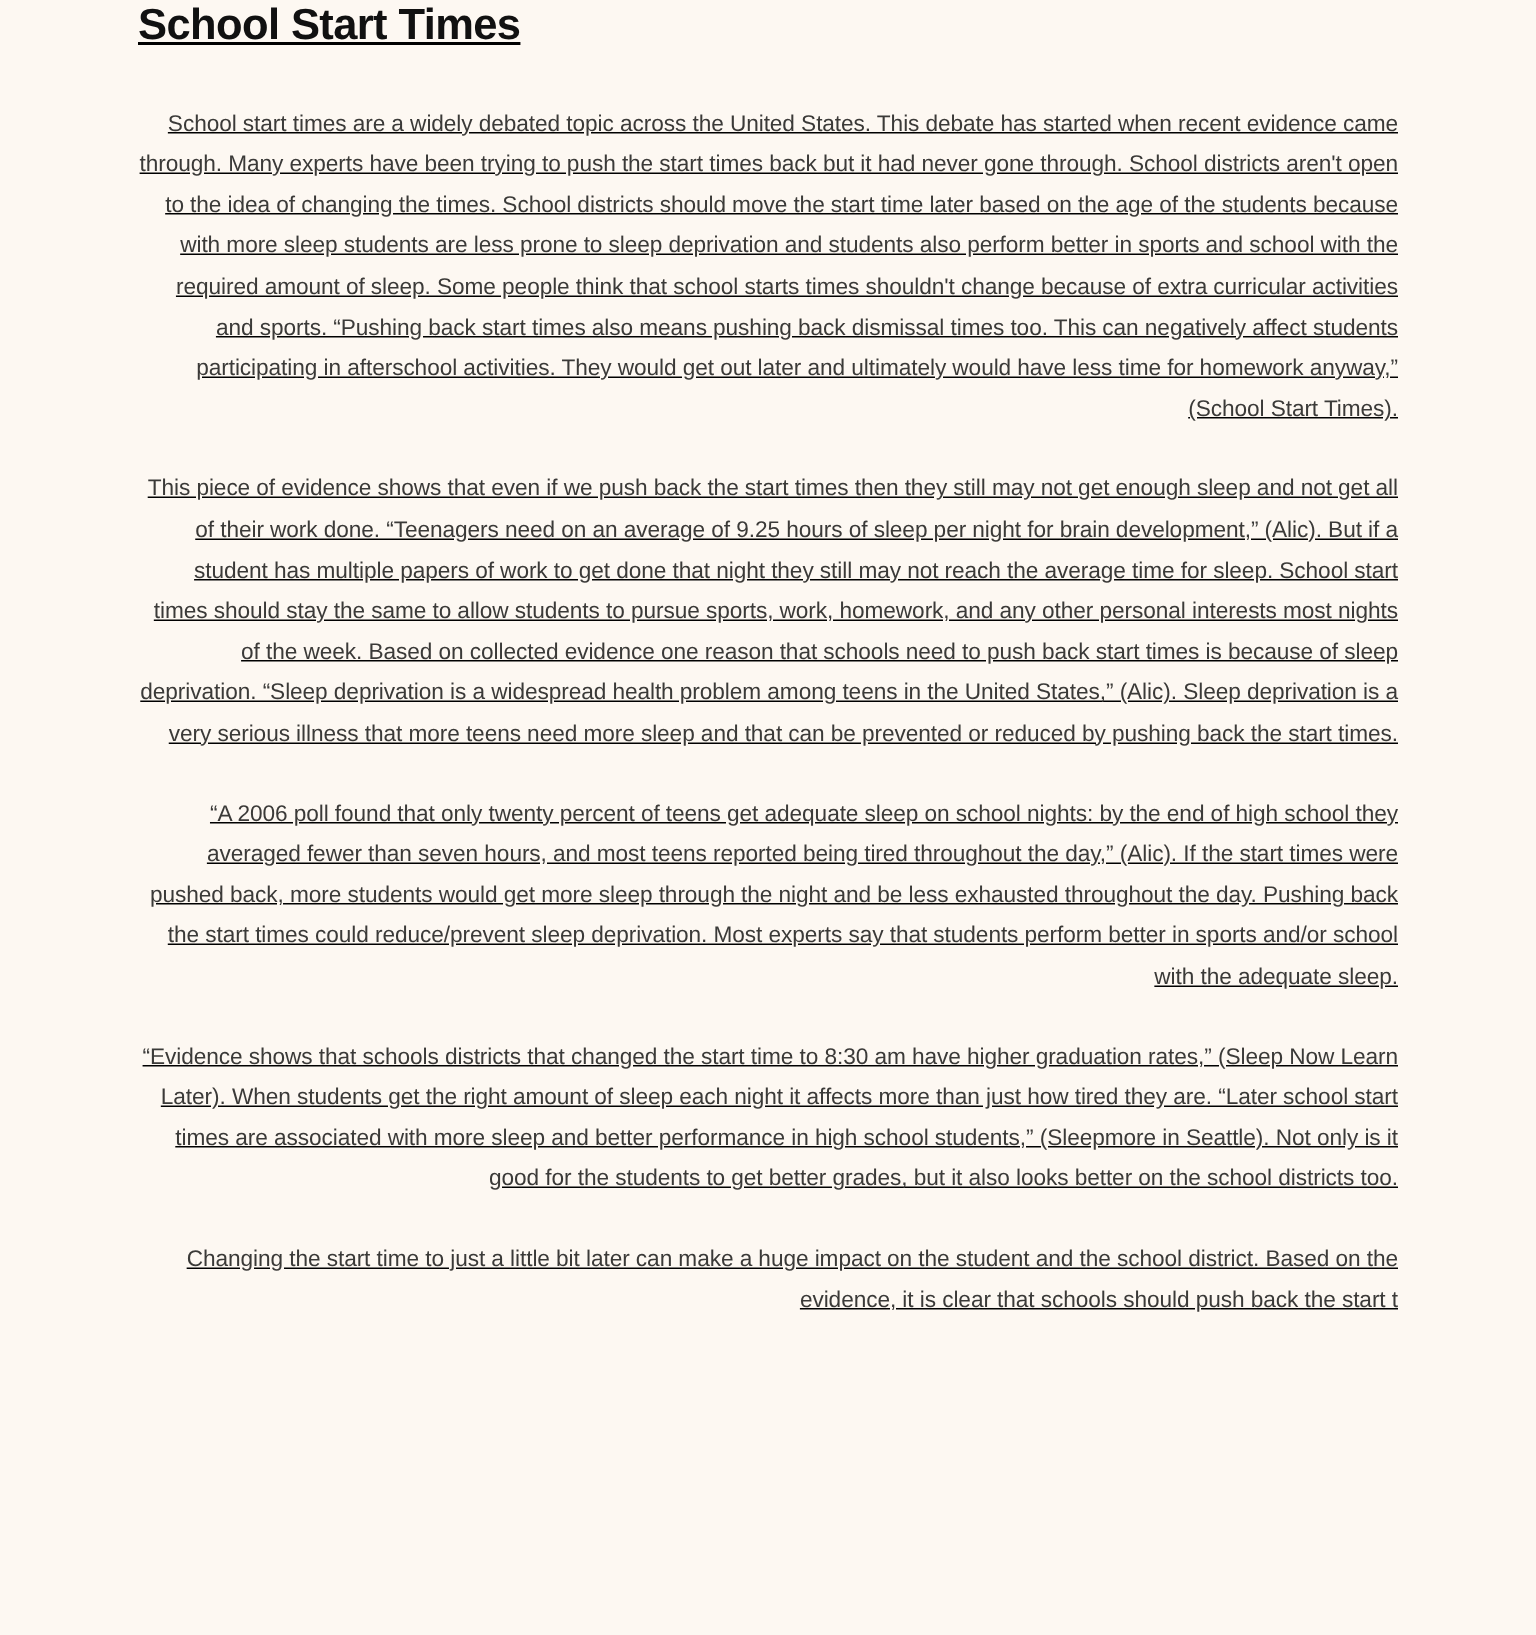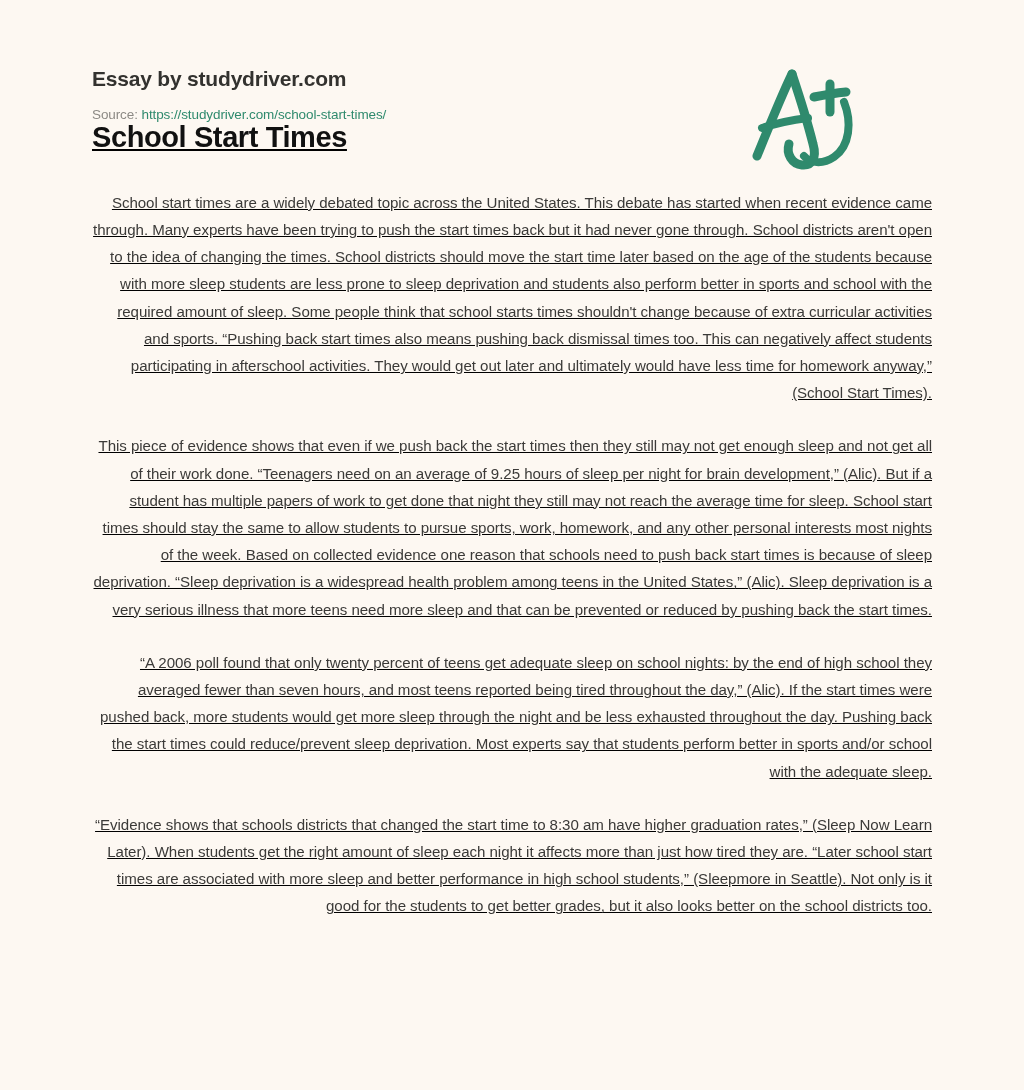--- a/index.html
+++ b/index.html
@@ -99,50 +99,26 @@
 
   .body-text p:last-child {
     margin-bottom: 0;
   }
 </style>
 </head>
 <body>
 
 <div class="page">
 
-  <div class="header">
-    <div class="brand-line">Essay by studydriver.com</div>
-
-    <div class="source-line">
-      <span class="source-label">Source:</span>
-      <a class="source-url" href="#">https://studydriver.com/school-start-times/</a>
-    </div>
-
-    <div class="logo">
-      <svg viewBox="0 0 120 112" xmlns="http://www.w3.org/2000/svg" fill="none" stroke="#2f8a6d" stroke-linecap="round" stroke-linejoin="round">
-
-        <path d="M52 12 C47 22, 30 62, 17 94" stroke-width="9"></path>
-
-        <path d="M52 12 C58 30, 68 62, 73 82 C77 96, 72 104, 62 103 C52 102, 46 92, 49 82" stroke-width="9"></path>
-
-        <path d="M22 66 C34 62, 52 58, 68 56" stroke-width="8"></path>
-
-        <path d="M90 22 C90 34, 90 42, 90 50" stroke-width="9"></path>
-
-        <path d="M74 35 C84 33, 96 31, 106 30" stroke-width="9"></path>
-
-        <path d="M104 40 C112 60, 110 84, 94 95 C82 103, 70 101, 64 94" stroke-width="8"></path>
-      </svg>
-    </div>
-  </div>
 
   <div class="article">
     <h1 class="article-title">School Start Times</h1>
 
     <div class="body-text">
       <p>School start times are a widely debated topic across the United States. This debate has started when recent evidence came through. Many experts have been trying to push the start times back but it had never gone through. School districts aren't open to the idea of changing the times. School districts should move the start time later based on the age of the students because with more sleep students are less prone to sleep deprivation and students also perform better in sports and school with the required amount of sleep. Some people think that school starts times shouldn't change because of extra curricular activities and sports. “Pushing back start times also means pushing back dismissal times too. This can negatively affect students participating in afterschool activities. They would get out later and ultimately would have less time for homework anyway,” (School Start Times).</p>
       <p>This piece of evidence shows that even if we push back the start times then they still may not get enough sleep and not get all of their work done. “Teenagers need on an average of 9.25 hours of sleep per night for brain development,” (Alic). But if a student has multiple papers of work to get done that night they still may not reach the average time for sleep. School start times should stay the same to allow students to pursue sports, work, homework, and any other personal interests most nights of the week. Based on collected evidence one reason that schools need to push back start times is because of sleep deprivation. “Sleep deprivation is a widespread health problem among teens in the United States,” (Alic). Sleep deprivation is a very serious illness that more teens need more sleep and that can be prevented or reduced by pushing back the start times.</p>
       <p>“A 2006 poll found that only twenty percent of teens get adequate sleep on school nights: by the end of high school they averaged fewer than seven hours, and most teens reported being tired throughout the day,” (Alic). If the start times were pushed back, more students would get more sleep through the night and be less exhausted throughout the day. Pushing back the start times could reduce/prevent sleep deprivation. Most experts say that students perform better in sports and/or school with the adequate sleep.</p>
       <p>“Evidence shows that schools districts that changed the start time to 8:30 am have higher graduation rates,” (Sleep Now Learn Later). When students get the right amount of sleep each night it affects more than just how tired they are. “Later school start times are associated with more sleep and better performance in high school students,” (Sleepmore in Seattle). Not only is it good for the students to get better grades, but it also looks better on the school districts too.</p>
+      <p>Changing the start time to just a little bit later can make a huge impact on the student and the school district. Based on the evidence, it is clear that schools should push back the start t</p>
     </div>
   </div>
 
 </div>
 
 </body></html>

